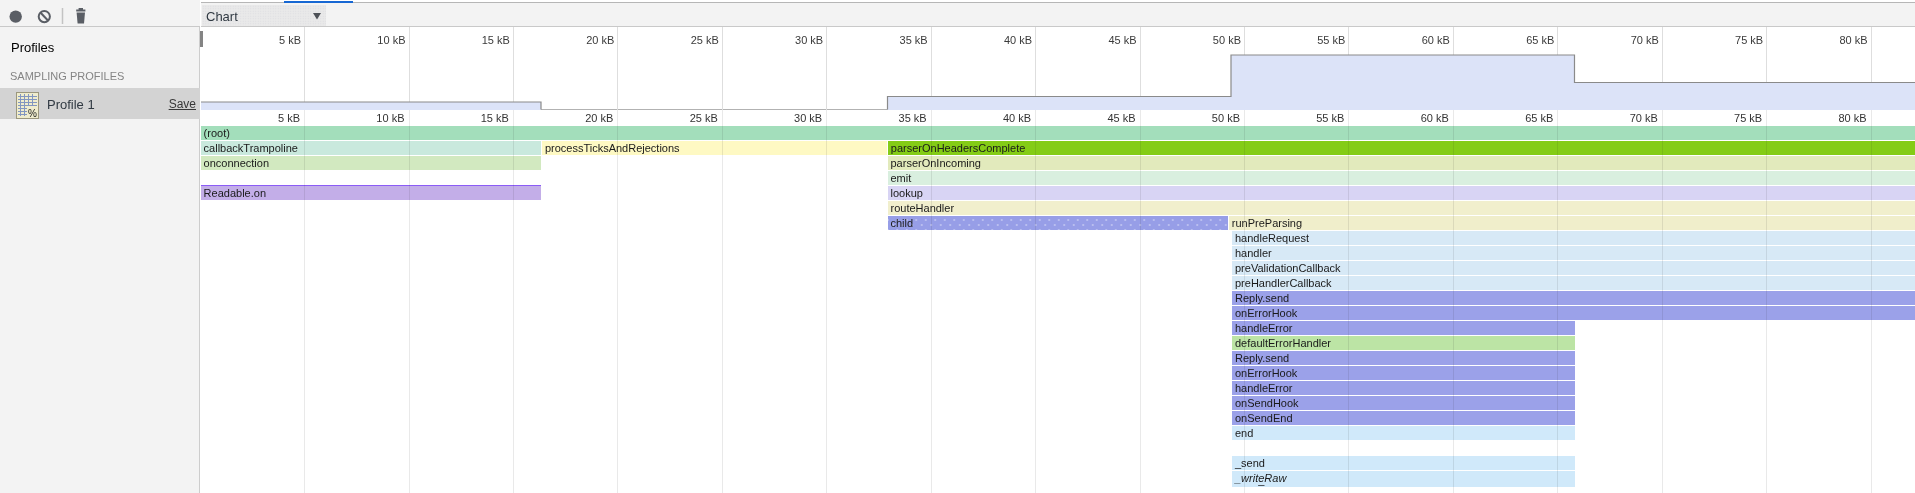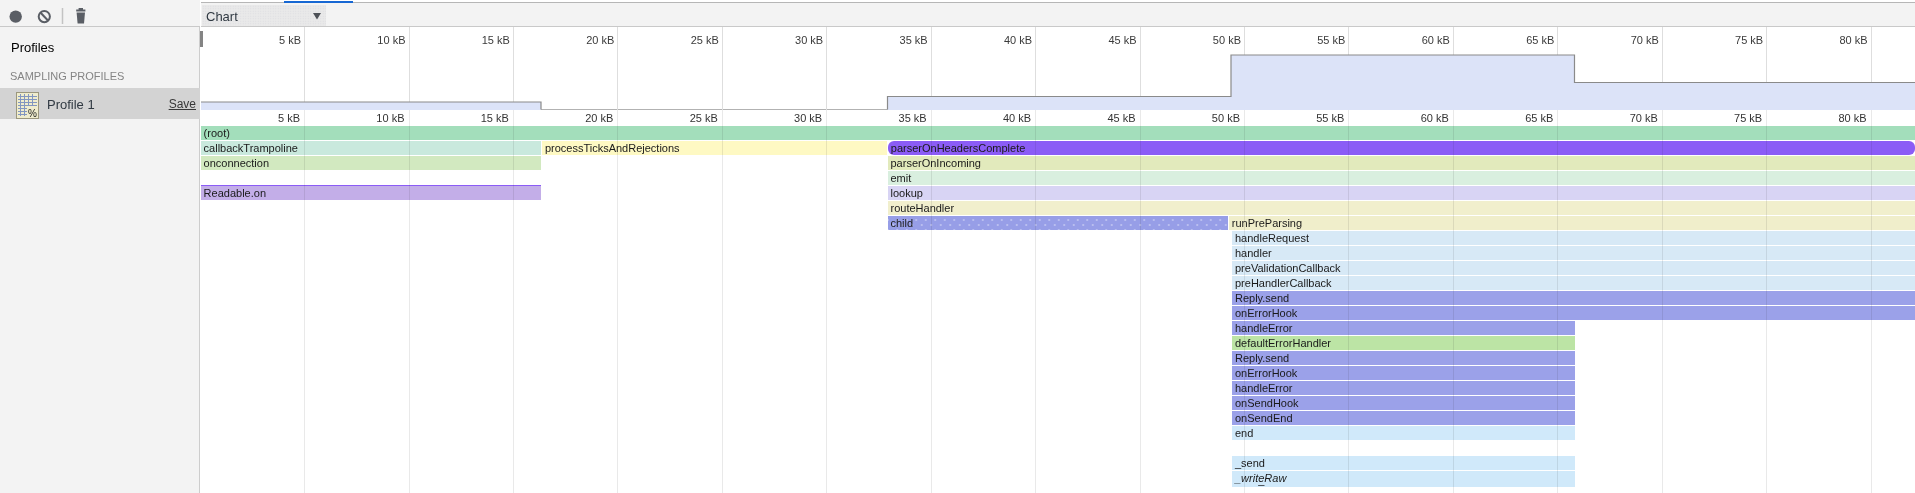--- a/index.html
+++ b/index.html
@@ -112,21 +112,21 @@
     <div class="rlab" style="left:1187.9px;top:2px;color:#333">60 kB</div>
     <div class="rlab" style="left:1292.3px;top:2px;color:#333">65 kB</div>
     <div class="rlab" style="left:1396.8px;top:2px;color:#333">70 kB</div>
     <div class="rlab" style="left:1501.2px;top:2px;color:#333">75 kB</div>
     <div class="rlab" style="left:1605.6px;top:2px;color:#333">80 kB</div>
   </div>
   <div class="abs" style="left:0;top:0;width:1714px;height:493px">
     <div class="bar" style="left:-0.4px;top:126px;width:1714.4px;background-color:#a3debb;">(root)</div>
     <div class="bar" style="left:-0.4px;top:141px;width:340.7px;background-color:#c9e9dd;">callbackTrampoline</div>
     <div class="bar" style="left:340.9px;top:141px;width:345.4px;background-color:#fef9c3;">processTicksAndRejections</div>
-    <div class="bar" style="left:686.8px;top:141px;width:1027.2px;background-color:#8b5cf6;border-radius:6px;">parserOnHeadersComplete</div>
+    <div class="bar" style="left:686.8px;top:141px;width:1027.2px;background-color:#84cc16;">parserOnHeadersComplete</div>
     <div class="bar" style="left:-0.4px;top:156px;width:340.4px;background-color:#d2e9c0;">onconnection</div>
     <div class="bar" style="left:686.5px;top:156px;width:1027.5px;background-color:#e2eabc;">parserOnIncoming</div>
     <div class="bar" style="left:-0.4px;top:185px;width:340.4px;background-color:#8b5cf6;">Socket</div>
     <div class="bar" style="left:686.5px;top:171px;width:1027.5px;background-color:#d9efdf;">emit</div>
     <div class="bar" style="left:-0.4px;top:186px;width:340.4px;background-color:#c3aee8;">Readable.on</div>
     <div class="bar" style="left:686.5px;top:186px;width:1027.5px;background-color:#d8d4f4;">lookup</div>
     <div class="bar" style="left:686.5px;top:201px;width:1027.5px;background-color:#f1efcd;">routeHandler</div>
     <div class="bar" style="left:686.5px;top:216px;width:340.5px;background-color:#979ee7;background-image:radial-gradient(circle, rgba(255,255,255,0.42) 0.6px, rgba(255,255,255,0) 1.0px),radial-gradient(circle, rgba(255,255,255,0.42) 0.6px, rgba(255,255,255,0) 1.0px);background-size:9.5px 10px,9.5px 10px;background-position:48px 4px,52px 9px;">child</div>
     <div class="bar" style="left:1027.8px;top:216px;width:686.2px;background-color:#f0eecb;">runPreParsing</div>
     <div class="bar" style="left:1031.0px;top:231px;width:683.0px;background-color:#d7e9f6;">handleRequest</div>

